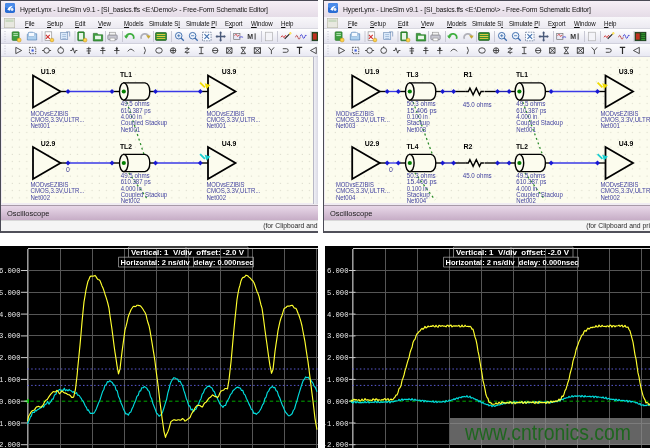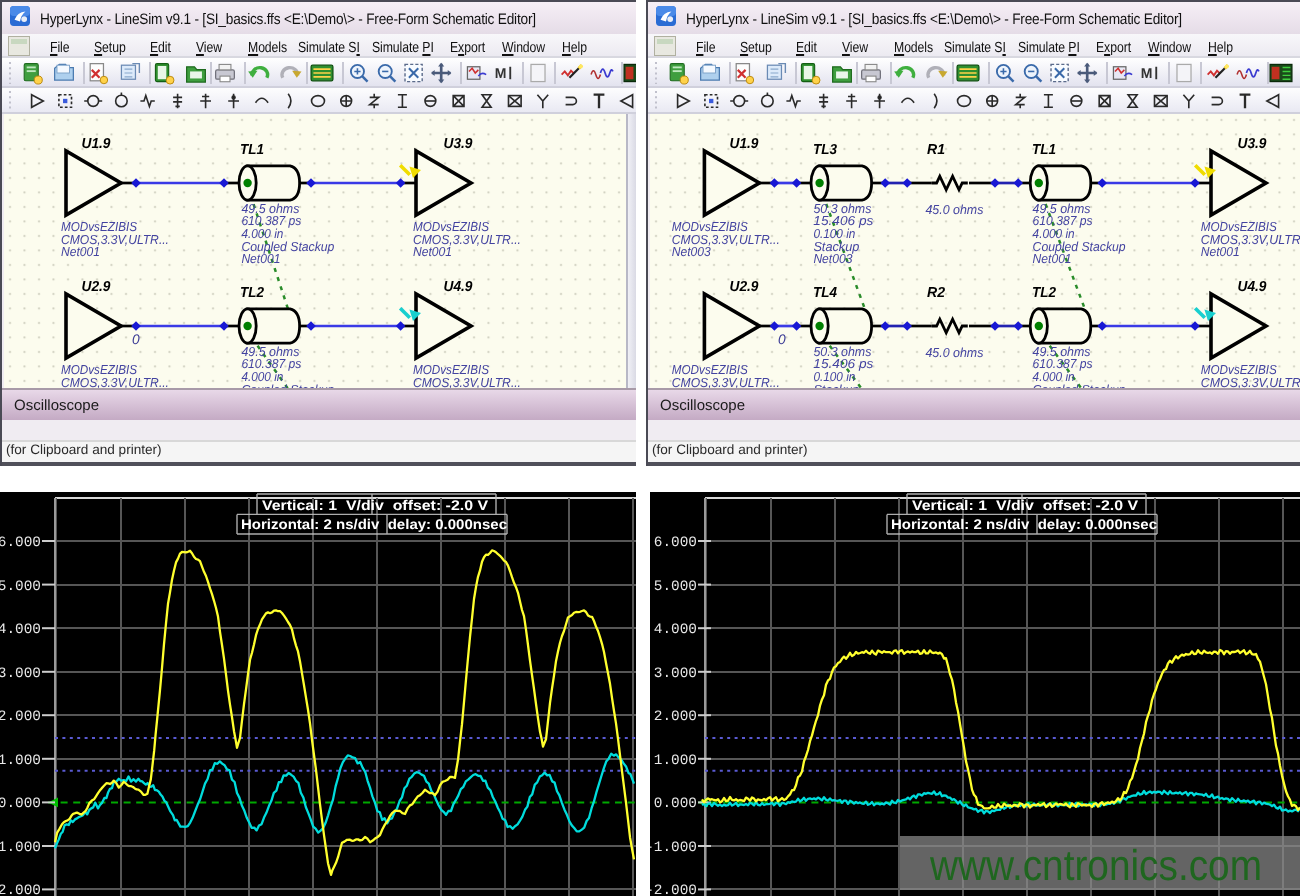--- a/index.html
+++ b/index.html
@@ -1,27 +1,27 @@
 <!DOCTYPE html>
 <html><head><meta charset="utf-8">
 <style>
 * { margin:0; padding:0; box-sizing:border-box; }
 html,body { width:650px; height:448px; background:#fff; font-family:"Liberation Sans", sans-serif; }
-#page { position:relative; width:650px; height:448px; overflow:hidden; background:#fff; }
+#page { position:relative; width:650px; height:448px; overflow:hidden; background:#fff;text-align:right; }
 .win { position:absolute; top:0; height:233px; overflow:hidden; background:#f0ecf2; border-left:1px solid #4a4a55; border-top:1px solid #4a4a55; }
 .tbar { position:absolute; left:0; top:0; width:340px; height:16px; background:linear-gradient(#f6eff6,#e5dce7); }
 .appico { position:absolute; left:4px; top:2px; }
 .ttxt { position:absolute; left:19px; top:3.5px; font-size:7.6px; color:#101010; white-space:nowrap; letter-spacing:-0.12px; transform:scaleX(0.9); transform-origin:0 0; }
 .mbar { position:absolute; left:0; top:16px; width:340px; height:12px; background:linear-gradient(#f8f7fa,#eceaf1); border-bottom:1px solid #d8d8e0;padding-left:24px; }
 .mdico { position:absolute; left:3px; top:1px; }
 .mi { position:absolute; top:2px; font-size:7.3px; color:#101010; white-space:nowrap; letter-spacing:-0.05px; transform:scaleX(0.84); transform-origin:0 0; }
 .tb1 { position:absolute; left:0; top:28px; width:340px; height:15px; background:linear-gradient(#ffffff,#e3e3ef); border-bottom:1px solid #d0d0dc; }
 .tb2 { position:absolute; left:0; top:43px; width:340px; height:13px; background:linear-gradient(#fdfdfe,#e9e9f3); border-bottom:1px solid #d0d0dc; }
-.schem { position:absolute; left:1px; top:56px; width:339px; height:146px; overflow:hidden;font-style:italic; }
-.oscbar { position:absolute; left:0; top:193px; width:340px; height:16px; background:linear-gradient(#e8d8e8,#c4aac4); border-top:1px solid #a89aa8; }
+.schem { position:absolute; left:1px; top:56px; width:339px; height:146px; overflow:hidden; }
+.oscbar { position:absolute; left:0; top:204px; width:340px; height:16px; background:linear-gradient(#e8d8e8,#c4aac4); border-top:1px solid #a89aa8; }
 .oscbar span { position:absolute; left:6px; top:3px; font-size:7.5px; color:#1a1a1a; }
 .statbar { position:absolute; left:0; top:219px; width:340px; height:11px; background:#f5f5f5; border-top:1px solid #d8d8d8; font-size:6.8px; color:#2a2a2a; padding-left:2px; padding-top:1px; transform-origin:0 0; }
 .botborder { position:absolute; left:0; top:230px; width:340px; height:3px; background:#50505a; }
 .scope { position:absolute; top:246px; height:202px; overflow:hidden; }
 </style></head>
 <body>
 <div id="page">
   <div class="win" style="left:0;width:318px">
   <div class="tbar">
     <svg class="appico" width="10" height="10" viewBox="0 0 11 11">

